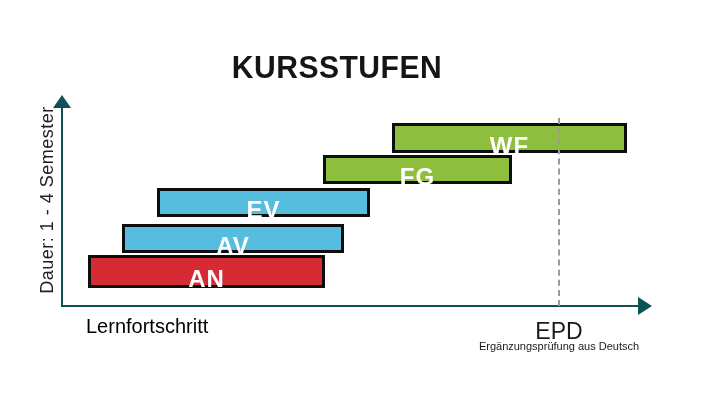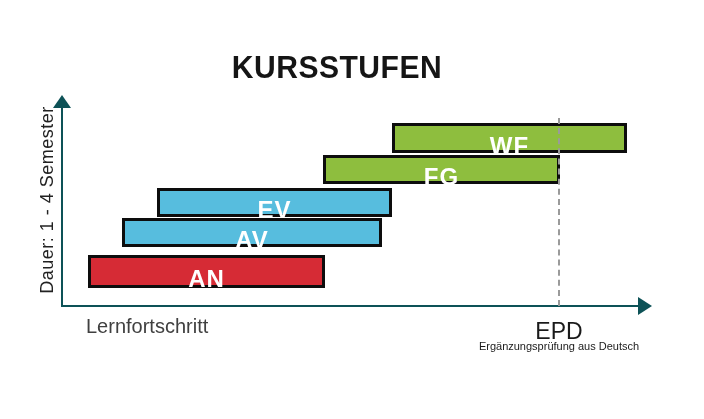--- a/index.html
+++ b/index.html
@@ -56,35 +56,35 @@
   }
   .bar-label {
     color: #ffffff;
     font-weight: 700;
     font-size: 24px;
     letter-spacing: 1px;
     line-height: 1;
     margin-top: 15px;
   }
   .bar-an { left: 88px;  top: 255px; width: 237px; height: 33px; text-align: center; }
-  .bar-av { left: 122px; top: 218px; width: 260px; height: 29px; }
-  .bar-ev { left: 157px; top: 188px; width: 235px; height: 29px; }
-  .bar-fg { left: 323px; top: 155px; width: 237px; height: 29px; }
+  .bar-av { left: 122px; top: 224px; width: 222px; height: 29px; }
+  .bar-ev { left: 157px; top: 188px; width: 213px; height: 29px; }
+  .bar-fg { left: 323px; top: 155px; width: 189px; height: 29px; }
   .bar-wf { left: 392px; top: 123px; width: 235px; height: 30px; }
   
   .epd-line {
     position: absolute; left: 558px; top: 118px;
     width: 0; height: 188px;
     border-left: 2px dashed #9a9a9a;
     z-index: 3;
   }
   
   .x-axis-caption {
     position: absolute; left: 86px; top: 315px;
-    font-size: 20px; color: #404040;
+    font-size: 20px; color: #000000;
   }
   .epd-label {
     position: absolute; left: 459px; top: 312px; width: 200px;
     text-align: center; font-size: 23px; color: #1a1a1a; margin-top: 6px;
   }
   .epd-sub {
     position: absolute; left: 449px; top: 340px; width: 220px;
     text-align: center; font-size: 11px; font-weight: 400; color: #1a1a1a;
   }
 </style>

